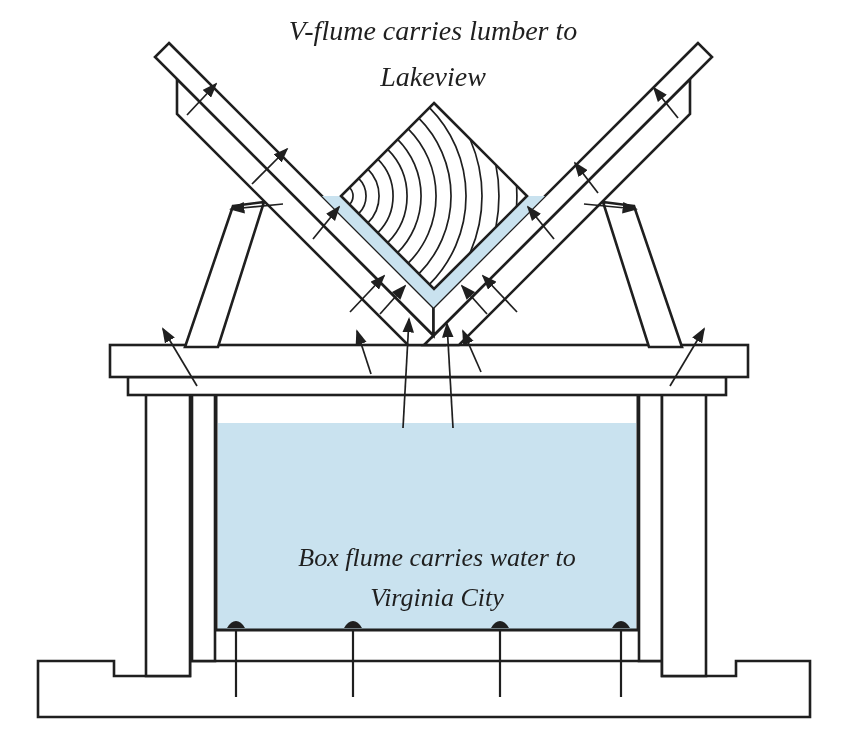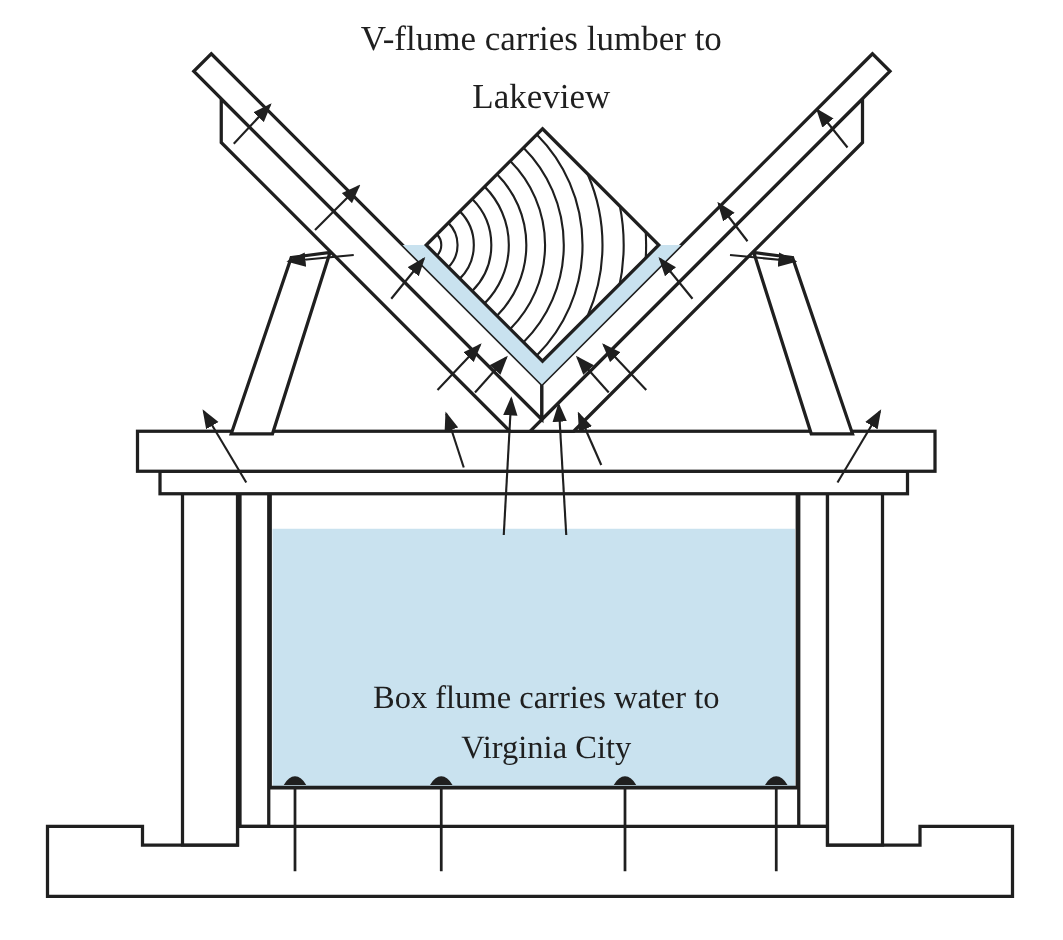--- a/index.html
+++ b/index.html
@@ -7,20 +7,21 @@
     --ink:#1f1f1f;
     --paper:#ffffff;
   }
   html,body{margin:0;padding:0;background:var(--paper);}
   .stage{
     position:relative;
     width:850px;height:752px;
     background:var(--paper);
     overflow:hidden;
     font-family:"Liberation Serif", serif;
+    font-style:italic;
   }
   svg{display:block;}
   .outline{fill:var(--paper);stroke:var(--ink);stroke-width:2.6;stroke-linejoin:miter;}
   .thin{fill:none;stroke:var(--ink);stroke-width:1.7;}
   .nail{fill:none;stroke:var(--ink);stroke-width:1.7;}
   .rod{fill:none;stroke:var(--ink);stroke-width:2.2;}
   .water{fill:var(--water);stroke:none;}
   .ink-fill{fill:var(--ink);stroke:none;}
   .grain{fill:none;stroke:var(--ink);stroke-width:1.7;}
   .openbox{fill:none;stroke:var(--ink);stroke-width:3;}

